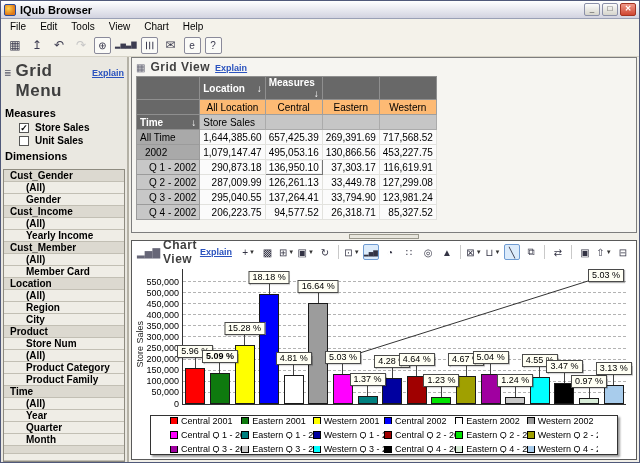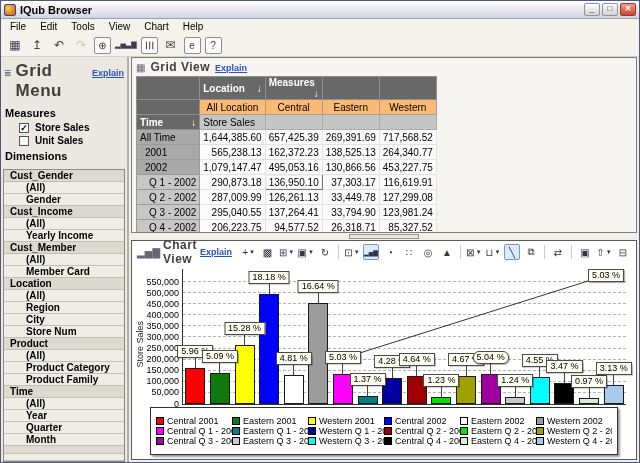--- a/index.html
+++ b/index.html
@@ -68,21 +68,21 @@
   .y-title{position:absolute;left:1px;top:38%;writing-mode:vertical-rl;transform:rotate(180deg);font-size:9px;color:#222;}
   .plot-box{position:absolute;left:48px;right:8px;top:4px;bottom:8px;border-left:1px solid #333;border-bottom:1px solid #333;}
   .gridline{position:absolute;left:0;right:0;height:0;border-top:1px dashed #b3b3b3;}
   .ytick{position:absolute;left:-46px;width:42px;text-align:right;font-size:9px;color:#000;}
   .bar{position:absolute;bottom:0;width:20px;border:1px solid #1a1a1a;z-index:2;}
   .bar.dotted{background-image:radial-gradient(rgba(0,0,0,.30) .6px,transparent .7px);background-size:3px 3px;}
   .connector{position:absolute;width:1px;background:#444;z-index:1;}
   .pct-label{position:absolute;transform:translateX(-50%);border:1px solid #4a4a4a;background:#fffff4;font-size:9px;line-height:11px;padding:0 3px;white-space:nowrap;box-shadow:1px 1px 1px rgba(0,0,0,.3);z-index:5;}
   .pct-label.annotation{transform:none;right:2px;top:0;left:auto;}
   .ann-svg{position:absolute;left:0;top:0;z-index:4;pointer-events:none;overflow:visible;}
-  .legend{position:absolute;left:18px;right:18px;bottom:4px;height:48px;border:1px solid #333;background:#fff;box-shadow:2px 2px 2px #999;display:grid;grid-template-columns:repeat(6,1fr);align-content:center;row-gap:0;padding:1px 5px;font-size:9px;}
+  .legend{position:absolute;left:18px;right:18px;bottom:4px;height:40px;border:1px solid #333;background:#fff;box-shadow:2px 2px 2px #999;display:grid;grid-template-columns:repeat(6,1fr);align-content:center;row-gap:7px;padding:1px 19px;font-size:9px;}
   .legend-item{display:flex;align-items:center;gap:3px;white-space:nowrap;overflow:hidden;}
   .swatch{width:8px;height:8px;border:1px solid #000;flex:none;}
 </style>
 </head>
 <body>
 
 <div class="window">
   <div class="titlebar">
     <div class="app-icon"></div>
     <div class="title-text">IQub Browser</div>
@@ -160,22 +160,22 @@
           <div class="sb-item">Cust_Income</div>
           <div class="sb-item child">(All)</div>
           <div class="sb-item child">Yearly Income</div>
           <div class="sb-item">Cust_Member</div>
           <div class="sb-item child">(All)</div>
           <div class="sb-item child">Member Card</div>
           <div class="sb-item">Location</div>
           <div class="sb-item child">(All)</div>
           <div class="sb-item child">Region</div>
           <div class="sb-item child">City</div>
+          <div class="sb-item">Product</div>
           <div class="sb-item child">Store Num</div>
-          <div class="sb-item">Product</div>
           <div class="sb-item child">(All)</div>
           <div class="sb-item child">Product Category</div>
           <div class="sb-item child">Product Family</div>
           <div class="sb-item">Time</div>
           <div class="sb-item child">(All)</div>
           <div class="sb-item child">Year</div>
           <div class="sb-item child">Quarter</div>
           <div class="sb-item child">Month</div>
           <div class="sb-item"></div>
           <div class="sb-item child"></div>
@@ -220,27 +220,20 @@
               <td class="h-light"></td>
             </tr>
           <tr>
                 <td class="rlab lvl0">All Time</td>
                 <td class="data">1,644,385.60</td>
                 <td class="data">657,425.39</td>
                 <td class="data">269,391.69</td>
                 <td class="data">717,568.52</td>
               </tr>
               <tr>
-                <td class="rlab lvl1">2001</td>
-                <td class="data">565,238.13</td>
-                <td class="data">162,372.23</td>
-                <td class="data">138,525.13</td>
-                <td class="data">264,340.77</td>
-              </tr>
-              <tr>
                 <td class="rlab lvl1">2002</td>
                 <td class="data">1,079,147.47</td>
                 <td class="data">495,053.16</td>
                 <td class="data">130,866.56</td>
                 <td class="data">453,227.75</td>
               </tr>
               <tr>
                 <td class="rlab lvl2">Q 1 - 2002</td>
                 <td class="data">290,873.18</td>
                 <td class="data selected">136,950.10</td>
@@ -377,21 +370,21 @@
               <div class="ytick" style="bottom: 73.1364px;">350,000</div>
               <div class="ytick" style="bottom: 84.2273px;">400,000</div>
               <div class="ytick" style="bottom: 95.3182px;">450,000</div>
               <div class="ytick" style="bottom: 106.409px;">500,000</div>
               <div class="ytick" style="bottom: 117.5px;">550,000</div>
               <div class="bar" style="left: 2.30556px; height: 36.0171px; background: rgb(255, 0, 0);"></div>
               <div class="connector" style="left: 11.8056px; bottom: 36.0171px; height: 10px;"></div>
               <div class="pct-label" style="left: 12.3056px; bottom: 46.0171px;">5.96 %</div>
               <div class="bar dotted" style="left: 26.9167px; height: 30.7274px; background: rgb(14, 122, 14);"></div>
               <div class="connector" style="left: 36.4167px; bottom: 30.7274px; height: 10px;"></div>
-              <div class="pct-label" style="left: 36.9167px; bottom: 40.7274px;">5.09 %</div>
+              <div class="pct-label" style="left: 36.9167px; bottom: 40.7274px; font-weight: bold;">5.09 %</div>
               <div class="bar" style="left: 51.5278px; height: 58.6356px; background: rgb(255, 255, 0);"></div>
               <div class="connector" style="left: 61.0278px; bottom: 58.6356px; height: 10px;"></div>
               <div class="pct-label" style="left: 61.5278px; bottom: 68.6356px;">15.28 %</div>
               <div class="bar" style="left: 76.1389px; height: 109.812px; background: rgb(0, 0, 255);"></div>
               <div class="connector" style="left: 85.6389px; bottom: 109.812px; height: 10px;"></div>
               <div class="pct-label" style="left: 86.1389px; bottom: 119.812px;">18.18 %</div>
               <div class="bar dotted" style="left: 100.75px; height: 29.0286px; background: rgb(255, 255, 255);"></div>
               <div class="connector" style="left: 110.25px; bottom: 29.0286px; height: 10px;"></div>
               <div class="pct-label" style="left: 110.75px; bottom: 39.0286px;">4.81 %</div>
               <div class="bar" style="left: 125.361px; height: 100.534px; background: rgb(156, 156, 156);"></div>
@@ -410,21 +403,21 @@
               <div class="connector" style="left: 233.306px; bottom: 28.007px; height: 10px;"></div>
               <div class="pct-label" style="left: 233.806px; bottom: 38.007px; text-align: right;">4.64 %</div>
               <div class="bar dotted" style="left: 248.417px; height: 7.41977px; background: rgb(0, 228, 0);"></div>
               <div class="connector" style="left: 257.917px; bottom: 7.41977px; height: 10px;"></div>
               <div class="pct-label" style="left: 258.417px; bottom: 17.4198px;">1.23 %</div>
               <div class="bar" style="left: 273.028px; height: 28.2373px; background: rgb(160, 160, 0);"></div>
               <div class="connector" style="left: 282.528px; bottom: 28.2373px; height: 10px;"></div>
               <div class="pct-label" style="left: 283.028px; bottom: 38.2373px;">4.67 %</div>
               <div class="bar" style="left: 297.639px; height: 30.4477px; background: rgb(160, 0, 160);"></div>
               <div class="connector" style="left: 307.139px; bottom: 30.4477px; height: 10px;"></div>
-              <div class="pct-label" style="left: 307.639px; bottom: 40.4477px; border-radius: 6px;">5.04 %</div>
+              <div class="pct-label" style="left: 307.639px; bottom: 40.4477px;">5.04 %</div>
               <div class="bar dotted" style="left: 322.25px; height: 7.49632px; background: rgb(200, 200, 200);"></div>
               <div class="connector" style="left: 331.75px; bottom: 7.49632px; height: 10px;"></div>
               <div class="pct-label" style="left: 332.25px; bottom: 17.4963px;">1.24 %</div>
               <div class="bar" style="left: 346.861px; height: 27.5013px; background: rgb(0, 255, 255);"></div>
               <div class="connector" style="left: 356.361px; bottom: 27.5013px; height: 10px;"></div>
               <div class="pct-label" style="left: 356.861px; bottom: 37.5013px;">4.55 %</div>
               <div class="bar" style="left: 371.472px; height: 20.979px; background: rgb(0, 0, 0);"></div>
               <div class="connector" style="left: 380.972px; bottom: 20.979px; height: 10px;"></div>
               <div class="pct-label" style="left: 381.472px; bottom: 30.979px;">3.47 %</div>
               <div class="bar dotted" style="left: 396.083px; height: 5.83797px; background: rgb(216, 236, 216);"></div>

